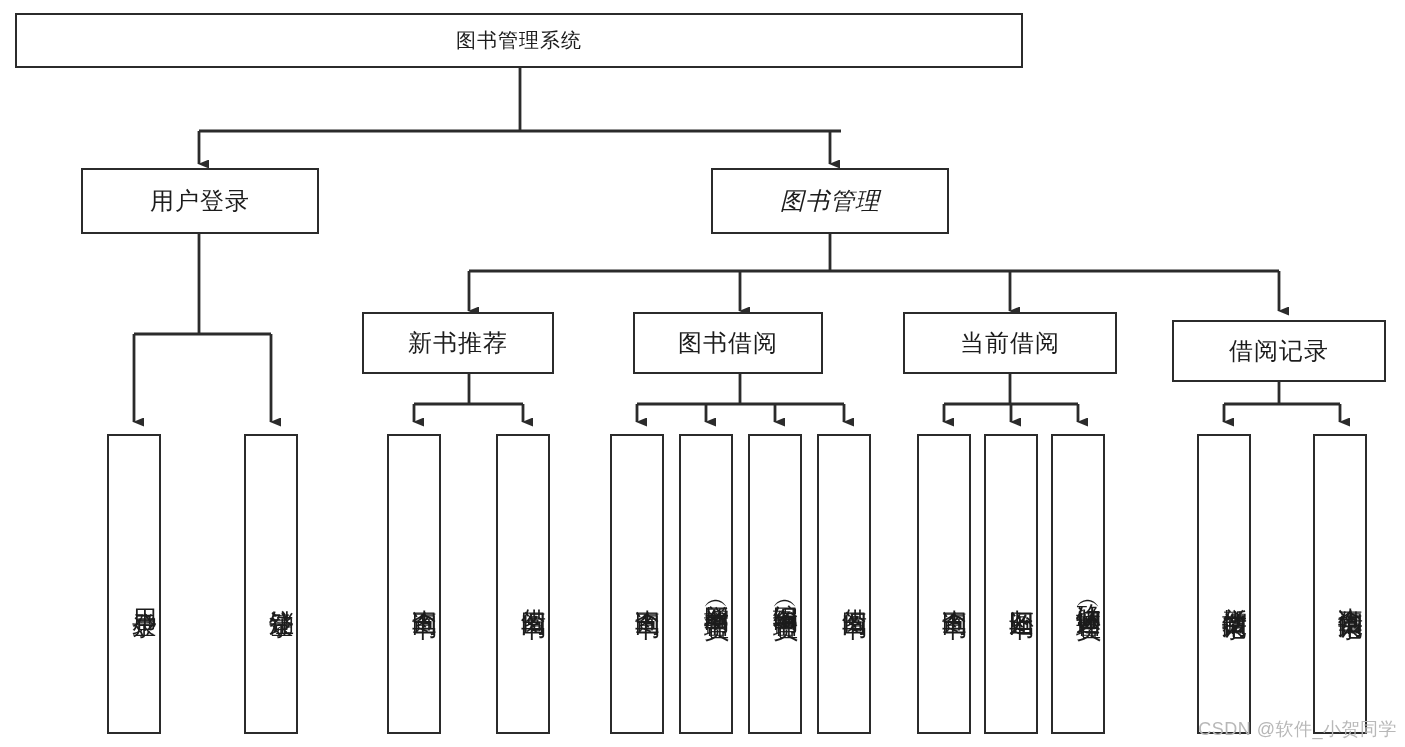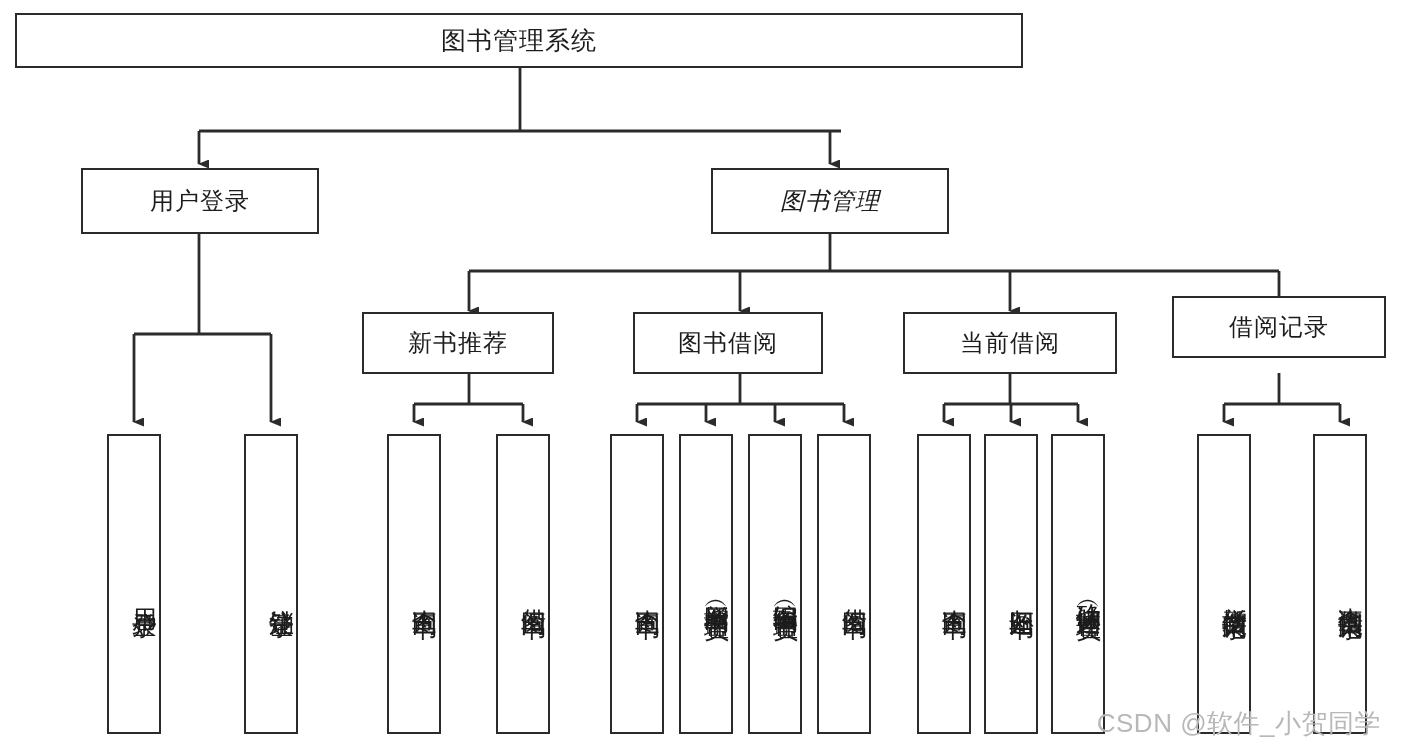--- a/index.html
+++ b/index.html
@@ -33,43 +33,43 @@
     display: flex;
     align-items: center;
     justify-content: center;
     color: #1c1c1c;
   }
   .node.horiz {
     font-size: 24px;
     letter-spacing: 1px;
   }
   .node.root {
-    font-size: 25px;
+    font-size: 20px;
   }
   .node.vert {
     writing-mode: vertical-rl;
     text-orientation: upright;
     font-size: 25px;
     line-height: 1.15;
     letter-spacing: 2px;
     padding-top: 18px;
     align-items: flex-start;
     justify-content: center;
   }
   .node.vert .vtext {
     writing-mode: vertical-rl;
     text-orientation: upright;
     white-space: nowrap;
     display: block;
   }
   .watermark {
     position: absolute;
-    right: 24px;
+    right: 8px;
     bottom: 6px;
-    font-size: 26px;
+    font-size: 18px;
     color: #b8b8b8;
     letter-spacing: 0.5px;
     white-space: nowrap;
   }
 </style>
 </head>
 <body>
 
 <div id="canvas">
 
@@ -137,21 +137,21 @@
 
   <div class="node horiz" style="left:362px; top:312px; width:192px; height:62px;">
     <span>新书推荐</span>
   </div>
   <div class="node horiz" style="left:633px; top:312px; width:190px; height:62px;">
     <span>图书借阅</span>
   </div>
   <div class="node horiz" style="left:903px; top:312px; width:214px; height:62px;">
     <span>当前借阅</span>
   </div>
-  <div class="node horiz" style="left:1172px; top:296px; width:214px; height:62px;">
+  <div class="node horiz" style="left:1172px; top:320px; width:214px; height:62px;">
     <span>借阅记录</span>
   </div>
 
   <div class="node vert" style="left:107px; top:434px; width:54px; height:300px;">
     <span class="vtext">用户登录</span>
   </div>
   <div class="node vert" style="left:244px; top:434px; width:54px; height:300px;">
     <span class="vtext">注销登录</span>
   </div>
 

